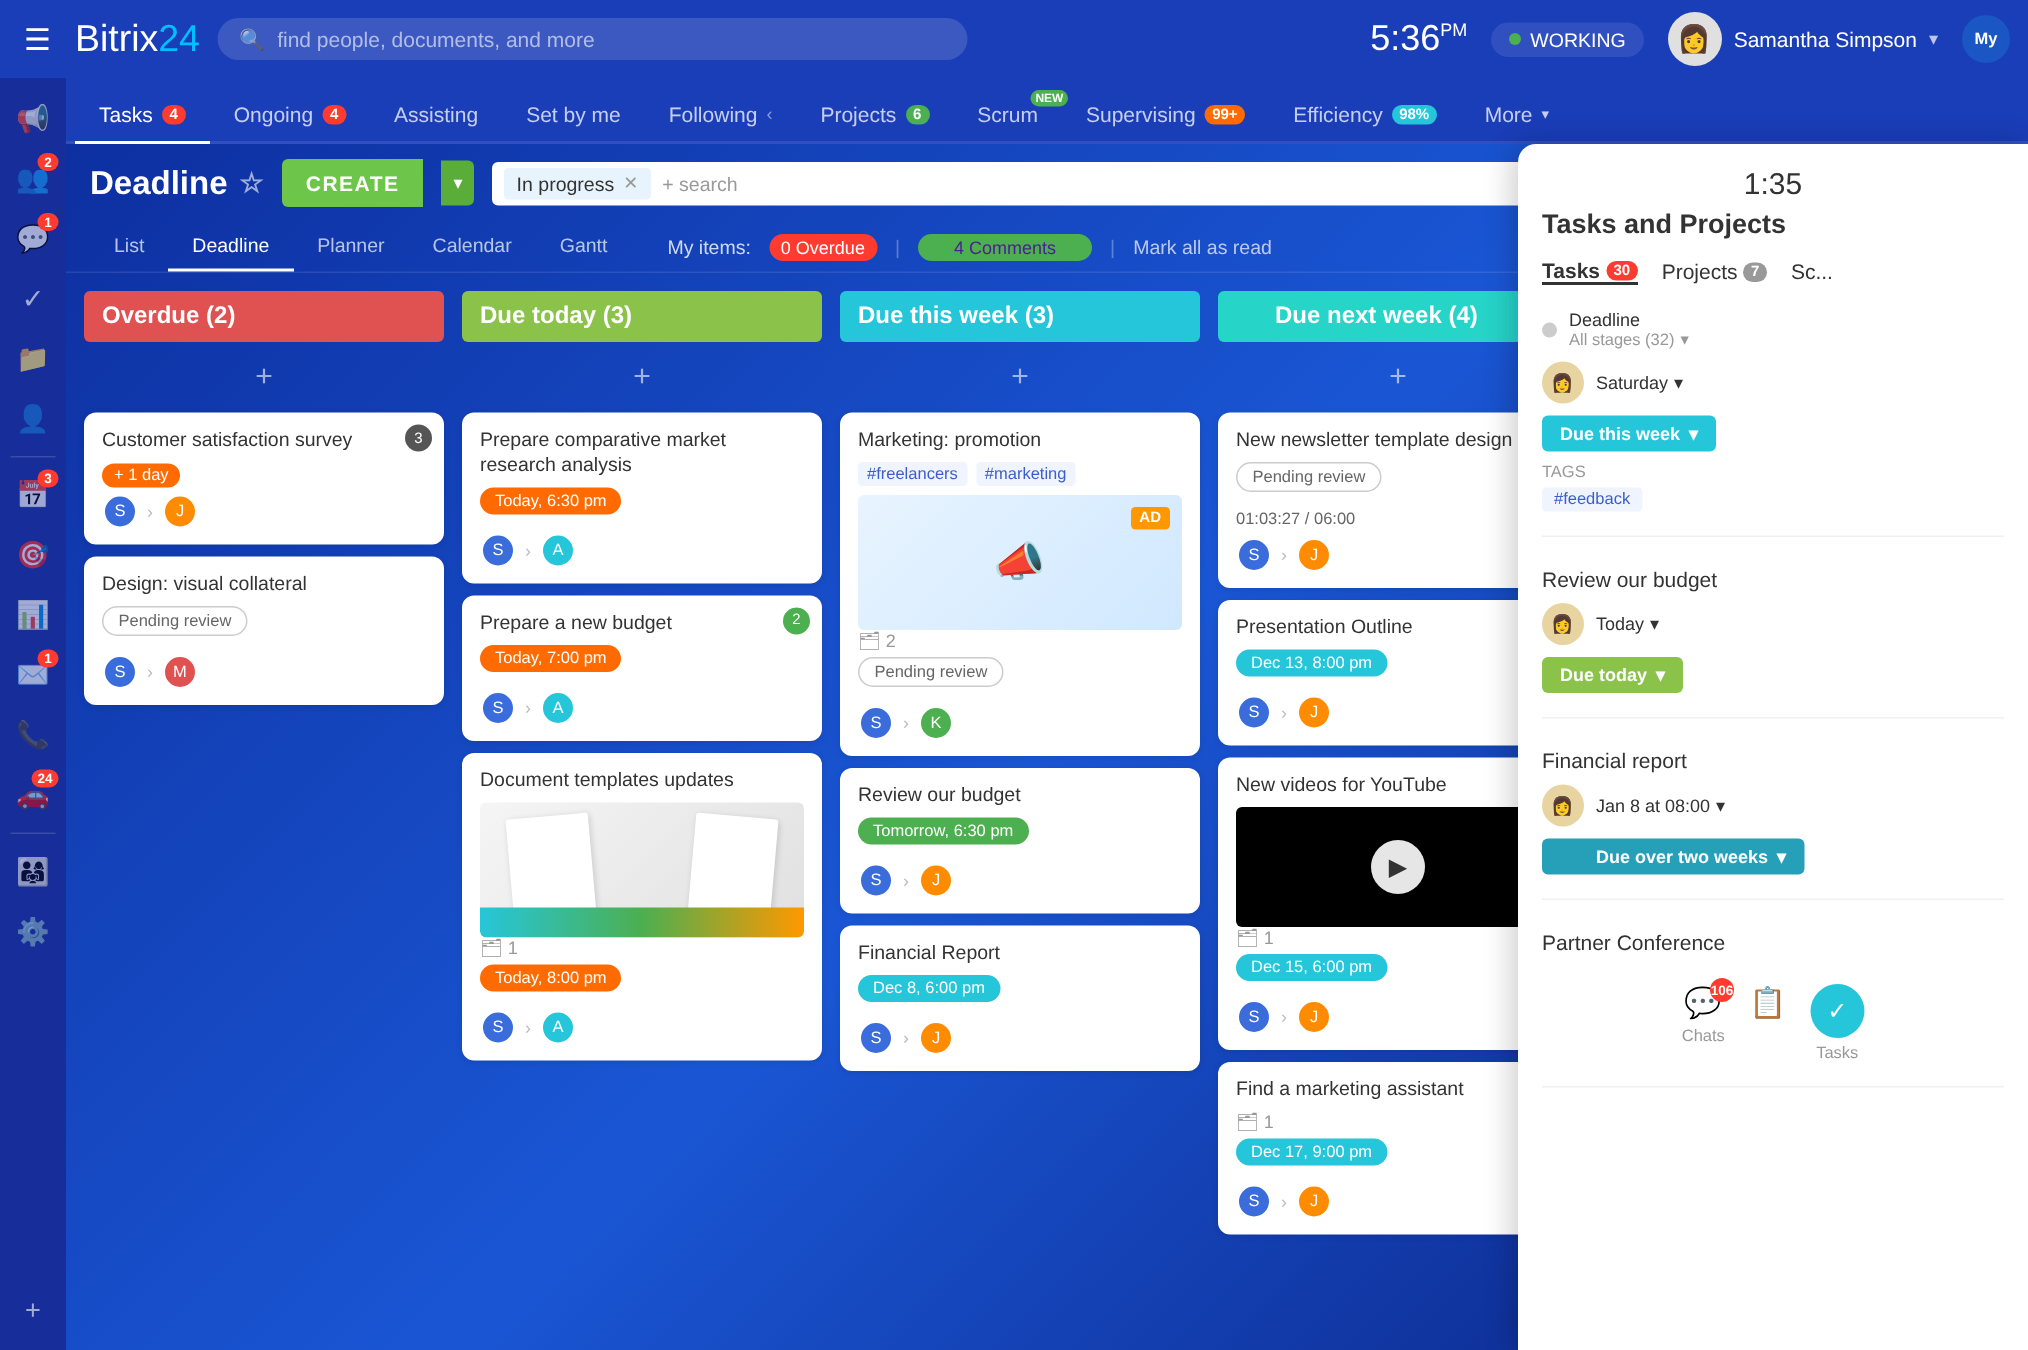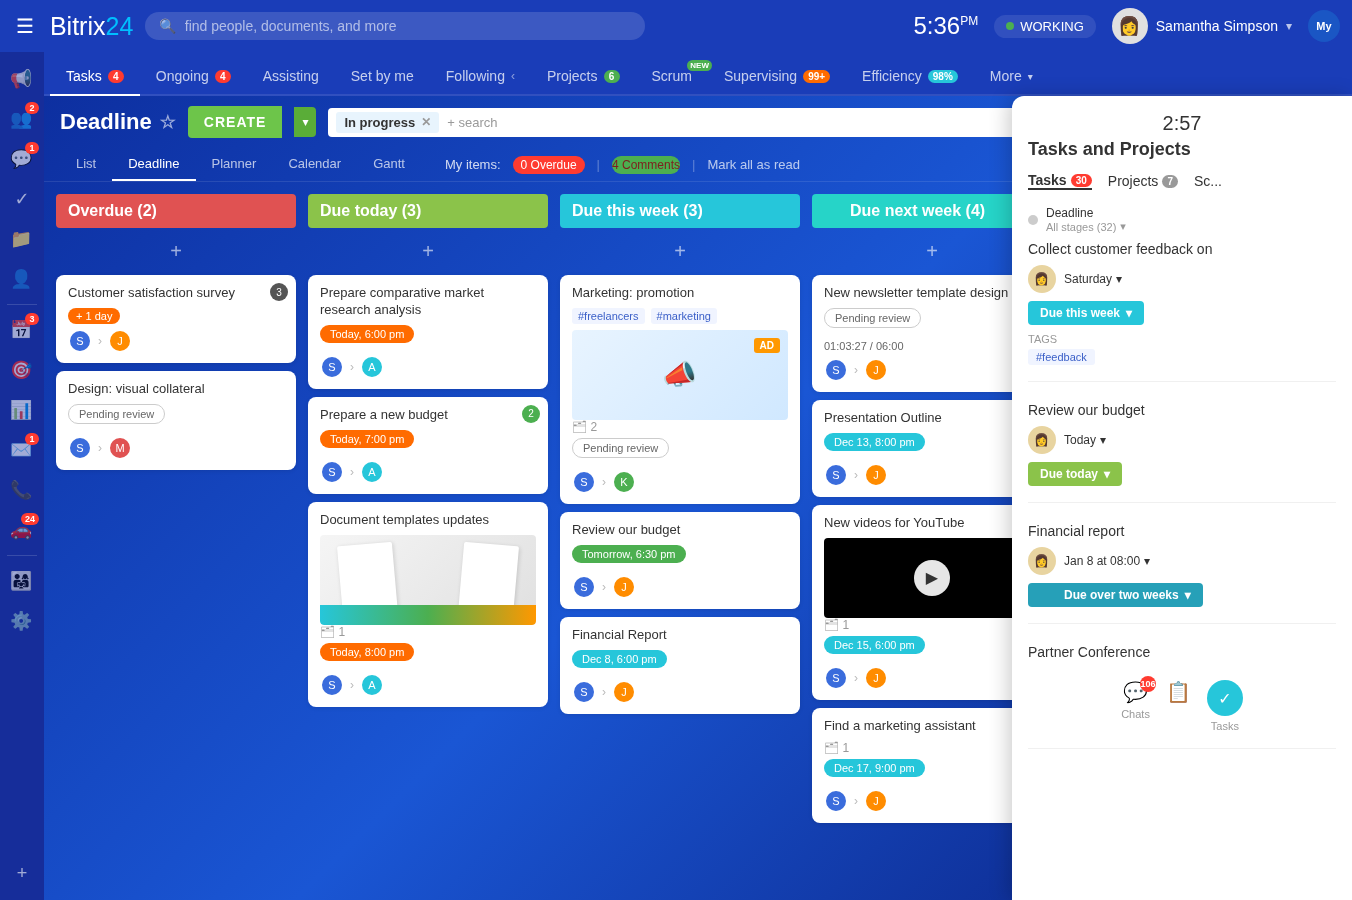--- a/index.html
+++ b/index.html
@@ -177,21 +177,21 @@
       align-items: center;
       padding: 4px 8px;
       gap: 8px;
     }
     .filter-tag {
       background: #e8f4fd;
       border-radius: 3px;
       padding: 3px 8px;
       font-size: 13px;
       color: #333;
-      display: flex; align-items: center; gap: 6px; font-weight: bold;
+      display: flex; align-items: center; gap: 6px;
     }
     .filter-tag .close { color: #999; cursor: pointer; font-size: 12px; }
     .filter-placeholder { color: #999; font-size: 13px; }
     .filter-search-icon { color: #999; margin-left: auto; }
     .filter-close { color: #999; cursor: pointer; }
 
     
     .view-tabs {
       display: flex;
       align-items: center;
@@ -215,23 +215,23 @@
     }
     .overdue-badge {
       background: #ff3b30;
       color: white;
       border-radius: 10px;
       padding: 2px 8px;
       font-size: 12px;
     }
     .comments-badge {
       background: #4caf50;
-      color: #7f1d1d;
+      color: #4c1d95;
       border-radius: 10px;
-      padding: 2px 0;
+      padding: 2px 24px;
       font-size: 12px;
     }
     .mark-read { color: rgba(255,255,255,0.7); font-size: 13px; cursor: pointer; }
 
     
     .kanban-board {
       display: flex;
       gap: 0;
       padding: 12px 12px;
       height: calc(100vh - 220px);
@@ -652,21 +652,21 @@
 
     <div class="kanban-column">
       <div class="column-header col-today">
         <span>Due today (3)</span>
       </div>
       <div class="add-task-btn">+</div>
 
       <div class="kanban-card">
         <div class="card-title">Prepare comparative market research analysis</div>
         <div style="margin-bottom:6px;">
-          <span class="card-status status-today">Today, 6:00 pm</span>
+          <span class="card-status status-today">Today, 6:30 pm</span>
         </div>
         <div class="card-footer">
           <span class="avatar-sm blue">S</span>
           <span class="arrow-icon">›</span>
           <span class="avatar-sm teal">A</span>
         </div>
       </div>
 
       <div class="kanban-card card-wrap">
         <div class="card-title">Prepare a new budget</div>
@@ -858,21 +858,21 @@
           <span class="arrow-icon">›</span>
           <span class="avatar-sm" style="background:#9c27b0;color:white;">L</span>
         </div>
       </div>
     </div>
 
   </div>
 </div>
 
 <div class="right-panel">
-  <div class="panel-time">2:57</div>
+  <div class="panel-time">1:35</div>
   <div class="panel-title">Tasks and Projects</div>
   <div class="panel-tabs">
     <div class="panel-tab active">
       <span>Tasks</span>
       <span class="panel-tab-badge">30</span>
     </div>
     <div class="panel-tab">
       <span>Projects</span>
       <span class="panel-tab-badge gray">7</span>
     </div>
@@ -886,21 +886,20 @@
     <div>
       <div style="font-size:12px;color:#333;font-weight:500;">Deadline</div>
       <div style="font-size:11px;color:#999;display:flex;align-items:center;gap:4px;">
         <span>All stages (32)</span>
         <span>▾</span>
       </div>
     </div>
   </div>
 
   <div class="panel-item">
-    <div class="panel-item-title">Collect customer feedback on</div>
     <div class="panel-item-meta">
       <div class="panel-avatar">👩</div>
       <div style="font-size:12px;color:#333;display:flex;align-items:center;gap:4px;">
         Saturday
         <span>▾</span>
       </div>
     </div>
     <button class="deadline-btn btn-blue">
       Due this week
       <span>▾</span>

